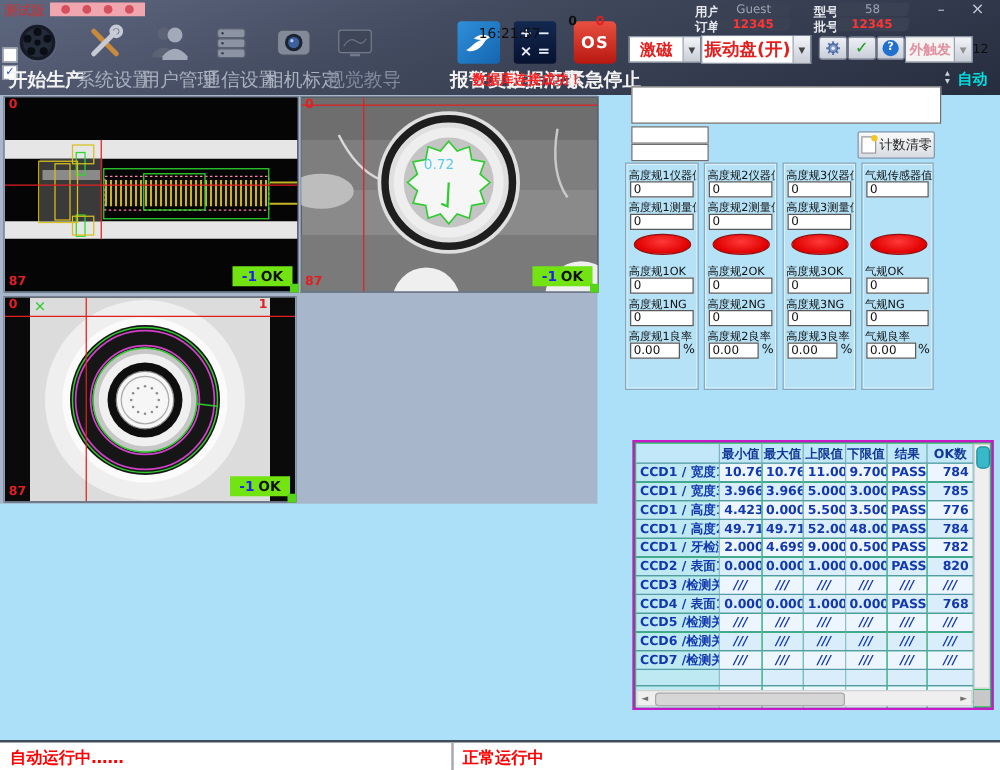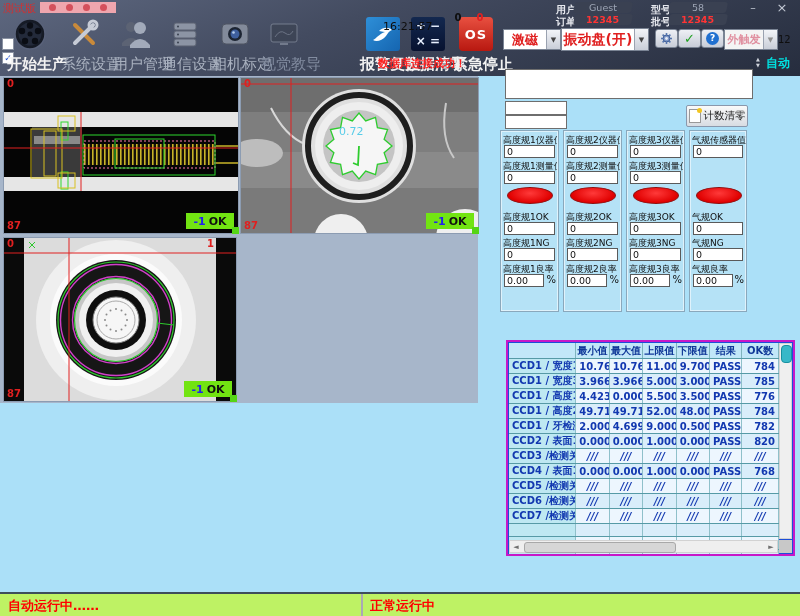--- a/index.html
+++ b/index.html
@@ -83,21 +83,21 @@
   .gauge{position:absolute;top:130px;width:57px;height:180px;background:#B5E2F6;
     border:1px solid #8AA8BC;box-shadow:inset 0 0 0 1px #DFF2FB;}
   .glbl{position:absolute;left:2px;font-size:9px;color:#101010;white-space:nowrap;overflow:hidden;width:54px;}
   .gbox{position:absolute;left:3px;right:3px;height:11px;background:#FFF;border:1px solid #5A5A5A;
     font-size:9.5px;line-height:11px;padding-left:2px;color:#101010;}
   .gbox.half{right:auto;width:36px;}
   .lamp{position:absolute;left:6px;top:56px;width:44px;height:15px;border-radius:50%;
     background:radial-gradient(ellipse at 50% 35%,#FF3A3A,#E00000 70%);border:1px solid #901010;}
   .unit{position:absolute;right:2px;top:143px;font-size:10px;color:#101010;}
   
-  .tblwrap{position:absolute;left:506px;top:340px;width:289px;height:216px;background:#1d4ed8;
+  .tblwrap{position:absolute;left:506px;top:352px;width:289px;height:216px;background:#22c55e;
     border:2px solid #C818C8;box-sizing:border-box;overflow:hidden;}
   table.dtable{border-collapse:collapse;table-layout:fixed;width:270px;margin:1px 0 0 1px;}
   .dtable th{height:15px;background:#C2E7F8;color:#103898;font-size:10px;font-weight:bold;
     border-right:1px solid #7FB4BE;border-bottom:1px solid #569AA6;padding:0;}
   .dtable td{height:12px;font-size:10px;font-weight:bold;color:#1238B0;
     border-right:1px solid #8FC0CA;border-bottom:1px solid #569AA6;padding:0 3px;white-space:nowrap;overflow:hidden;}
   .dtable td.lbl{background:#BEE8F2;text-align:center;}
   .dtable tr.odd td:not(.lbl){background:#EDF6FE;}
   .dtable tr.even td:not(.lbl){background:#D9EDFA;}
   .dtable td.num{text-align:right;}
@@ -106,21 +106,21 @@
   .dtable tr.er18 td{height:17px;}
   .vscroll{position:absolute;top:1px;right:1px;width:13px;bottom:15px;background:#EFEFEF;border:1px solid #D2D2D2;box-sizing:border-box;}
   .vthumb{position:absolute;top:1px;left:1px;width:9px;height:16px;background:#38B8C8;border-radius:4px;border:1px solid #1890A0;}
   .hscroll{position:absolute;left:1px;bottom:1px;right:15px;height:13px;background:#EFEFEF;border:1px solid #D2D2D2;
     box-sizing:border-box;display:flex;align-items:center;}
   .hscroll .sarr{width:12px;font-size:7px;color:#707070;text-align:center;}
   .hscroll .sarr.r{position:absolute;right:0;}
   .hthumb{position:absolute;left:14px;top:1px;width:150px;height:9px;background:#D6D6D6;border:1px solid #A8A8A8;border-radius:3px;}
   .scorner{position:absolute;right:1px;bottom:1px;width:13px;height:13px;background:#C8C8C8;}
   
-  .statusbar{position:absolute;left:0;bottom:0;width:800px;height:24px;background:#bef264;
+  .statusbar{position:absolute;left:0;bottom:0;width:800px;height:24px;background:#ffffff;
     border-top:2px solid #3E4E5A;box-sizing:border-box;}
   .status-text{position:absolute;top:3px;font-size:13px;font-weight:bold;color:#FF0000;white-space:nowrap;}
   .status-div{position:absolute;left:361px;top:0;width:2px;height:22px;background:#A9A9B5;}
 </style>
 </head>
 <body>
 
 <div class="window">
 
   <div class="header">

